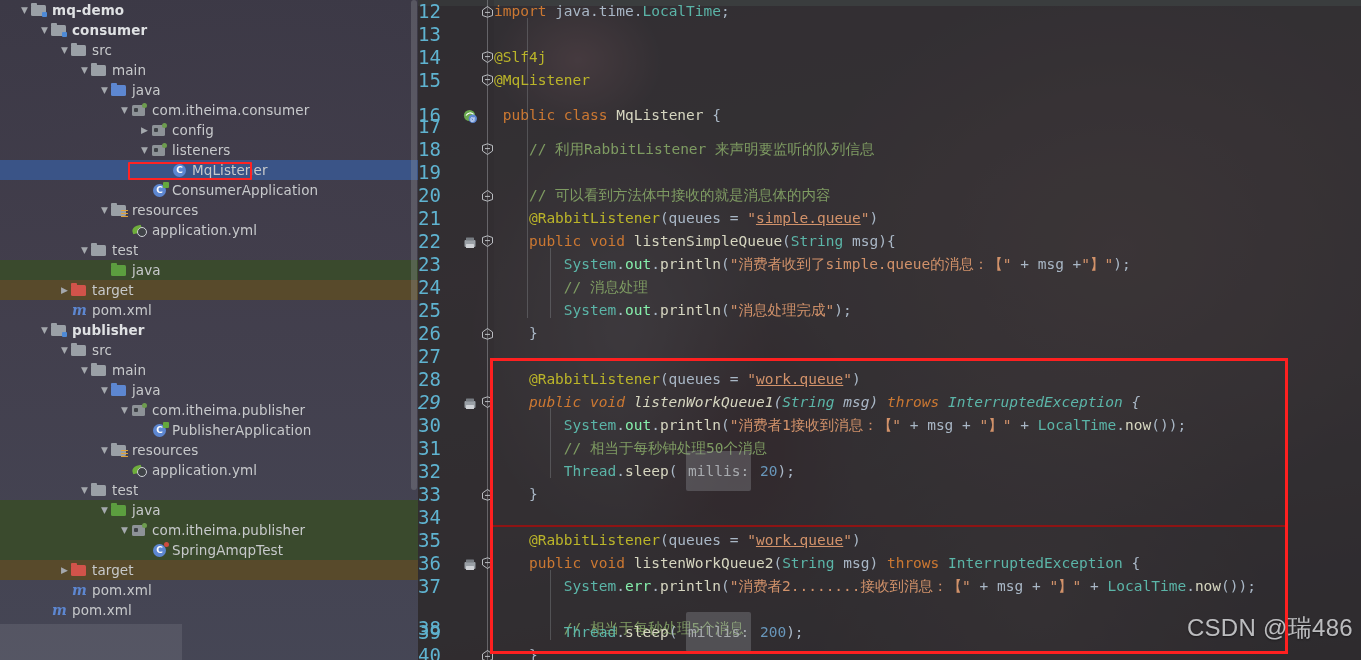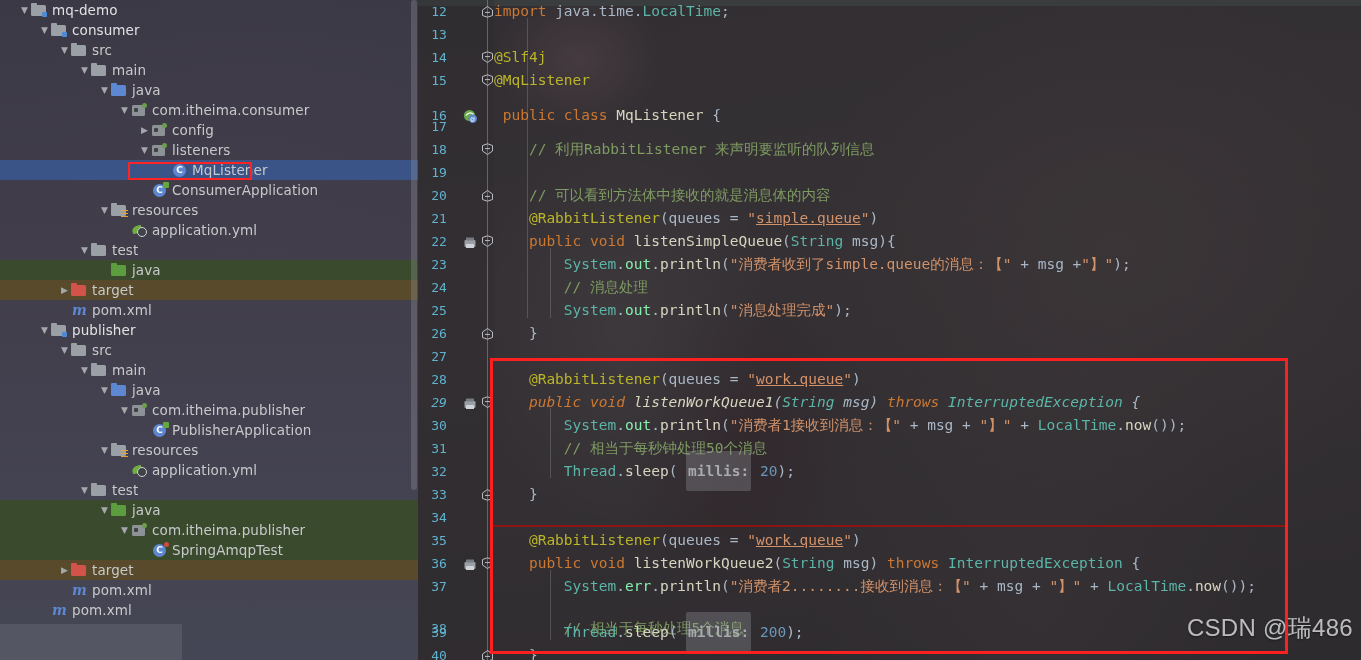--- a/index.html
+++ b/index.html
@@ -45,21 +45,21 @@
     line-height: 20px;
   }
   .tree-row .twisty.none { color: transparent; }
   .tree-row .ic {
     width: 17px; flex: 0 0 17px;
     height: 16px;
     position: relative;
     margin-right: 4px;
   }
   .tree-row .lbl { letter-spacing: .1px; }
-  .tree-row.bold .lbl { font-weight: normal; color: #dfe1e3; }
+  .tree-row.bold .lbl { font-weight: bold; color: #dfe1e3; }
 
   .sel-blue { background: #3a5487; }
   .row-green { background: #3a4a2d; }
   .row-olive { background: #584a2b; }
 
   
   .f-grey, .f-blue, .f-green, .f-red, .f-mod, .f-res {
     position:absolute; left:0; top:3px; width:15px; height:11px; border-radius:1.5px;
   }
   .f-grey  { background:#9aa0a6; }
@@ -157,22 +157,22 @@
   .line {
     position: absolute;
     left: 0; right: 0;
     height: 23px;
     line-height: 23px;
     white-space: pre;
     font-family: "DejaVu Sans Mono", monospace;
     font-size: 14.5px;
   }
   .lnum {
-    position:absolute; left:0; width:42px; text-align:center;
-    color:#5fb3d0; font-family:"DejaVu Sans Mono", monospace; font-size:13px;
+    position:absolute; left:0; width:42px; text-align:left;
+    color:#5fb3d0; font-family:"DejaVu Sans Mono", monospace; font-size:19px;
   }
   .code { position:absolute; left:76px; }
 
   
   .kw      { color:#cc7832; }
   .anno    { color:#bbb529; }
   .method  { color:#d6d6c0; }
   .str     { color:#d2926a; }
   .strlink { color:#d2926a; text-decoration: underline; text-decoration-color:#d2926a; }
   .cmt     { color:#7e9b62; }
@@ -181,21 +181,20 @@
   .cls2    { color:#5bb5a8; }
   .plain   { color:#a9b7c6; }
   .var     { color:#86efac; }
 
   
   .hint {
     background: rgba(160,163,168,0.30);
     color: #a7aaae;
     border-radius: 2px;
     padding: 12px 2px;
-    font-weight: bold;
   }
 
   
   .fold {
     position:absolute; left:63px; top:5px; width:13px; height:13px;
   }
   .fold svg { display:block; }
   
   .gicon { position:absolute; left:45px; top:4px; width:14px; height:14px; }
 

